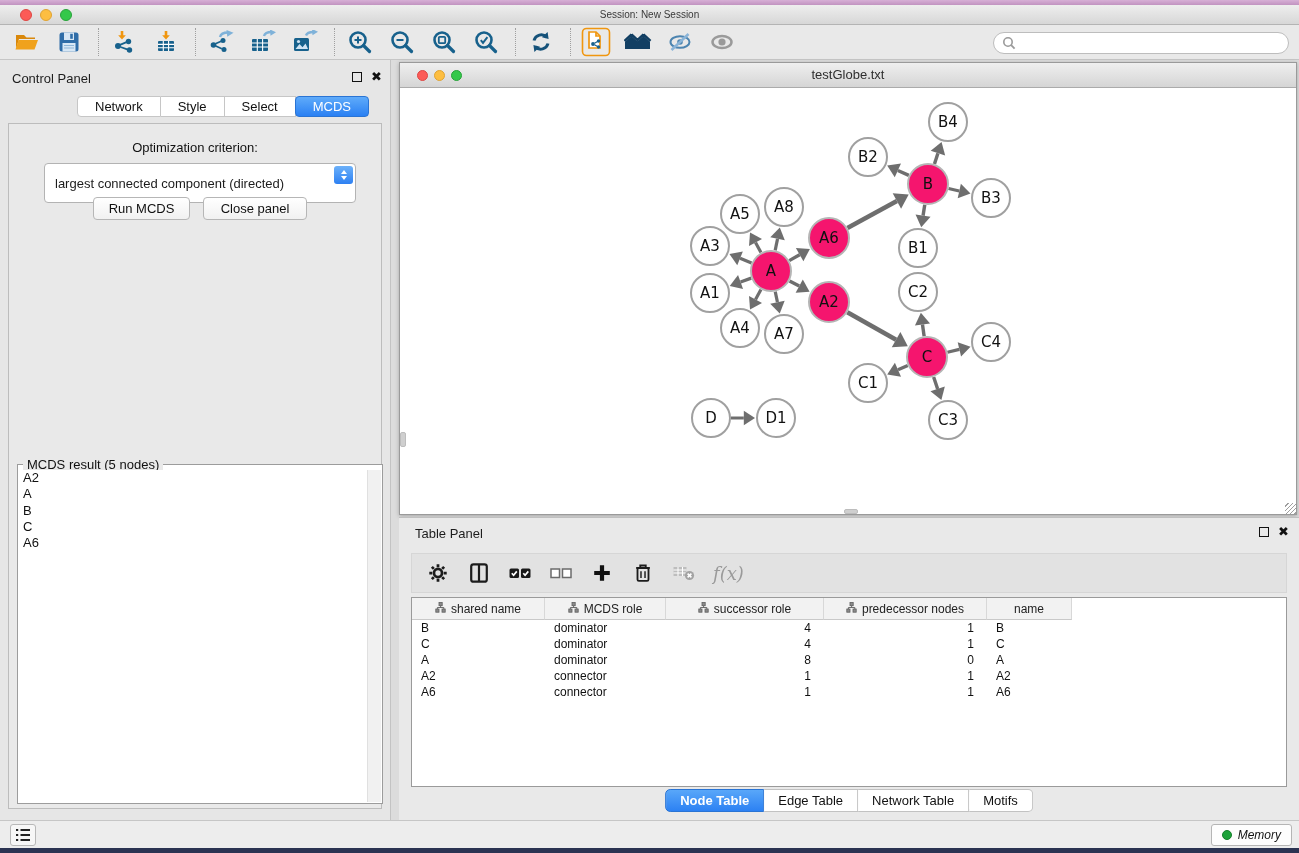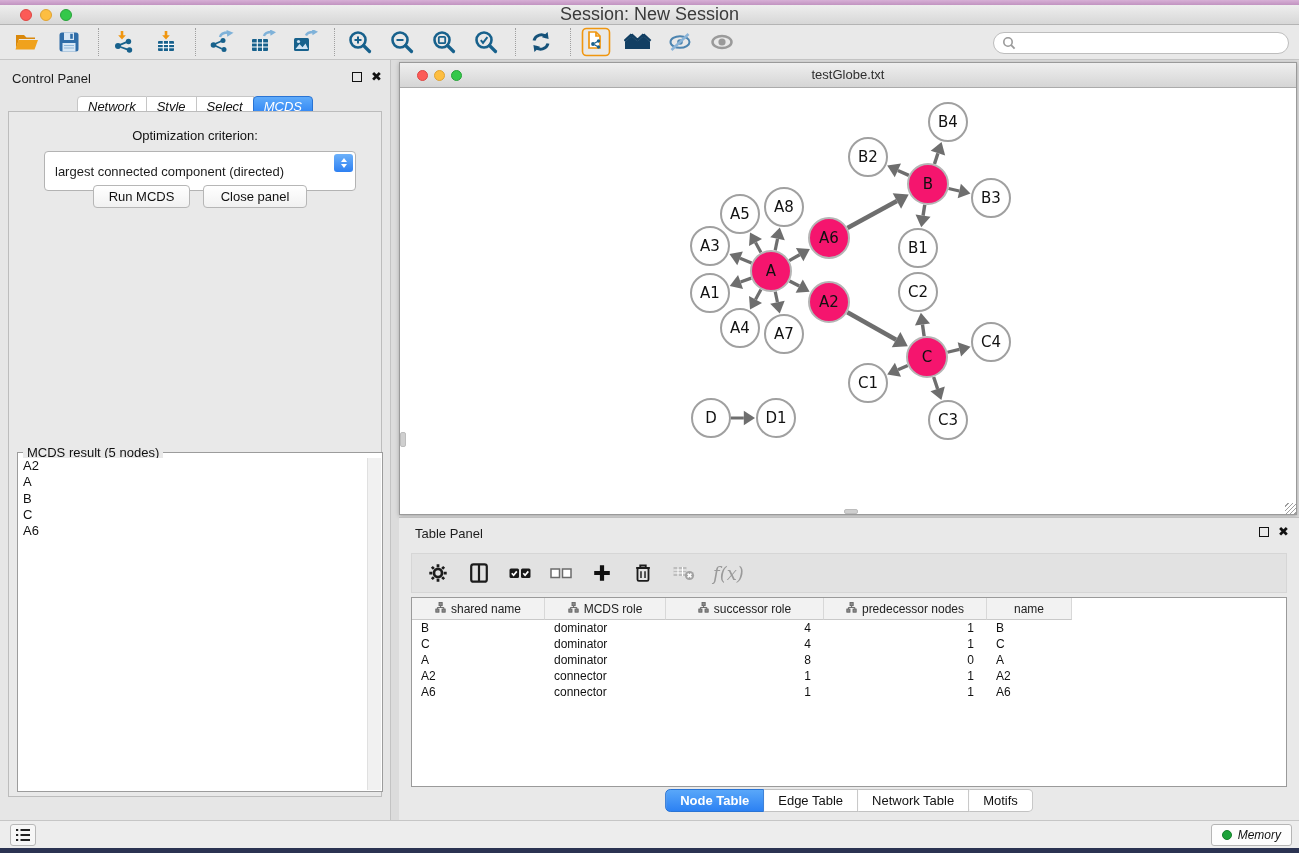--- a/index.html
+++ b/index.html
@@ -7,21 +7,21 @@
   body { font-family:"Liberation Sans","DejaVu Sans",sans-serif; font-size:13px; color:#1c1c1c; background:#dcdcdc; position:relative; }
   #screen { position:absolute; inset:0; width:1299px; height:853px; }
 
   
   .desktop-top { position:absolute; left:0; top:0; width:1299px; height:5px; background:linear-gradient(#d7afd6,#c193c0); }
   .desktop-bottom { position:absolute; left:0; top:848px; width:1299px; height:5px; background:#2b3352; }
 
   
   .titlebar { position:absolute; left:0; top:5px; width:1299px; height:20px;
     background:linear-gradient(#eeeeee,#d7d7d7); border-bottom:1px solid #b4b4b4; }
-  .titlebar .title { position:absolute; left:0; right:0; top:0; height:20px; line-height:19px; text-align:center; color:#3a3a3a; font-size:18px; }
+  .titlebar .title { position:absolute; left:0; right:0; top:0; height:20px; line-height:19px; text-align:center; color:#3a3a3a; font-size:10px; }
   .lights { position:absolute; left:20px; top:4px; display:flex; gap:8px; }
   .light { width:12px; height:12px; border-radius:50%; }
   .light.red { background:#fc5b57; border:1px solid #dd4744; }
   .light.yellow { background:#fdbe41; border:1px solid #dfa333; }
   .light.green { background:#34c84a; border:1px solid #28a23a; }
 
   
   .toolbar { position:absolute; left:0; top:25px; width:1299px; height:35px; background:#e9e9e9;
     border-bottom:1px solid #c6c6c6; display:flex; align-items:center; padding-left:12px; }
   .tbi { width:30px; height:28px; display:flex; align-items:center; justify-content:center; margin-right:12px; }
@@ -30,25 +30,25 @@
     border:1px solid #bdbdbd; border-radius:11px; display:flex; align-items:center; padding-left:8px; }
 
   
   .control-panel { position:absolute; left:0; top:60px; width:391px; height:760px; background:#e6e6e6; border-right:1px solid #c3c3c3; }
   .panel-head { position:absolute; left:12px; top:11px; font-size:13px; color:#1d1d1d; }
   .panel-btns { position:absolute; right:8px; top:11px; display:flex; gap:9px; align-items:center; }
   .float-box { width:10px; height:10px; border:1.5px solid #111; display:inline-block; }
   .close-x { font-size:13px; font-weight:bold; color:#111; line-height:12px; }
 
   .cp-tabs { position:absolute; left:77px; top:36px; display:flex; }
-  .cp-tab { height:21px; line-height:20px; padding:0 10px; background:#fff; border:1px solid #c6c6c6; border-left:none; font-size:13px; color:#111;font-style:italic; }
+  .cp-tab { height:21px; line-height:20px; padding:0 17px; background:#fff; border:1px solid #c6c6c6; border-left:none; font-size:13px; color:#111; }
   .cp-tab:first-child { border-left:1px solid #c6c6c6; border-radius:4px 0 0 4px; }
   .cp-tab.active { background:linear-gradient(#5fabfa,#2a80f3); color:#fff; border:1px solid #2a74d4; border-radius:4px; margin-left:-1px; }
 
-  .cp-content { position:absolute; left:8px; top:51px; width:374px; height:686px; background:#e9e9e9; border:1px solid #bcbcbc; }
+  .cp-content { position:absolute; left:8px; top:63px; width:374px; height:686px; background:#e9e9e9; border:1px solid #bcbcbc; }
   .opt-label { position:absolute; left:0; right:0; top:16px; text-align:center; font-size:13px; color:#111; }
   .dropdown { position:absolute; left:35px; top:39px; width:312px; height:40px; background:#fff; border:1px solid #b3b3b3; border-radius:4px;
     display:flex; align-items:center; padding-left:10px; font-size:13px; }
   .dd-stepper { position:absolute; right:2px; top:2px; width:19px; height:18px; border-radius:3px;
     background:linear-gradient(#6cb1fa,#2d80f2); display:flex; flex-direction:column; align-items:center; justify-content:center; gap:2px; }
   .dd-up { width:0; height:0; border-left:3.5px solid transparent; border-right:3.5px solid transparent; border-bottom:4px solid #fff; }
   .dd-down { width:0; height:0; border-left:3.5px solid transparent; border-right:3.5px solid transparent; border-top:4px solid #fff; }
   .cp-btn { position:absolute; top:73px; height:23px; background:linear-gradient(#ffffff,#f1f1f1); border:1px solid #b6b6b6; border-radius:4px;
     font-size:13px; color:#111; text-align:center; line-height:21px; font-family:inherit; }
   .groupbox { position:absolute; left:8px; top:340px; width:366px; height:340px; border:1px solid #9c9c9c; background:#fff; }

